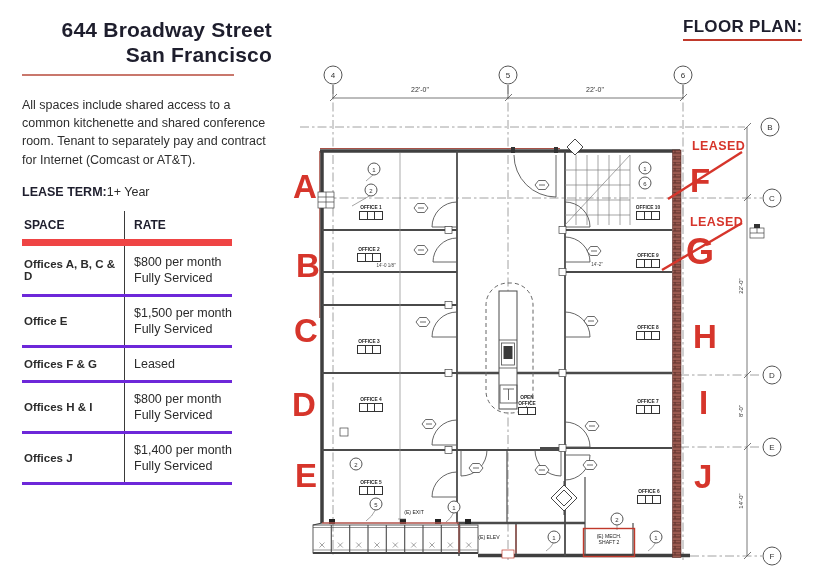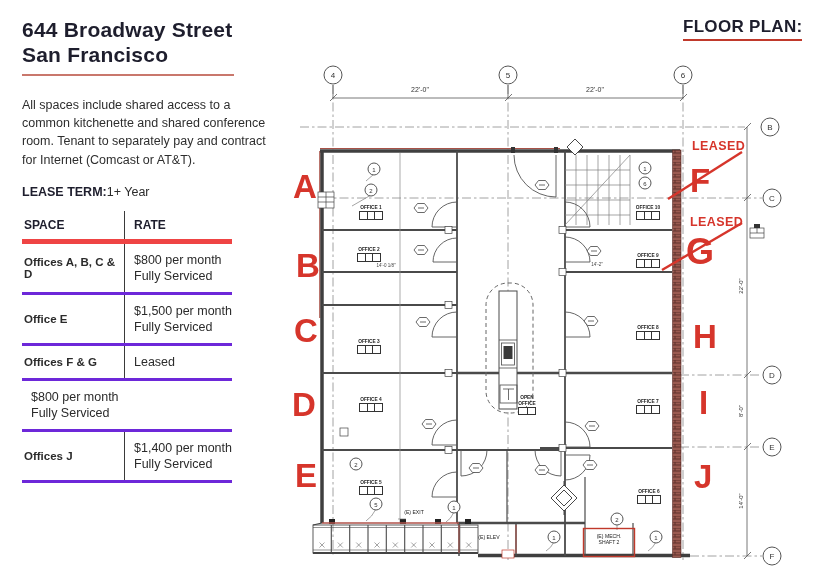--- a/index.html
+++ b/index.html
@@ -1,30 +1,30 @@
 <!DOCTYPE html>
 <html><head>
 <meta charset="utf-8">
 <style>
   html,body{margin:0;padding:0;background:#fff;}
   .canvas{position:relative;width:820px;height:588px;background:#ffffff;overflow:hidden;
           font-family:"Liberation Sans",sans-serif;}
   
   .left-panel{position:absolute;left:22px;top:18px;width:250px;color:#2b2b2b;}
-  .title{font-size:21px;font-weight:700;color:#1e1e2d;line-height:1.18;letter-spacing:.2px;}
+  .title{font-size:21px;font-weight:700;color:#1e1e2d;line-height:1.18;letter-spacing:.2px;text-align:right;}
   .rule{width:212px;height:2px;background:#c9776c;margin:6px 0 5px 0;}
   .subtitle{font-size:16.5px;font-weight:700;color:#1e1e2d;letter-spacing:.2px;}
   .desc{margin-top:20px;width:244px;font-size:12.5px;line-height:1.47;color:#2e2e2e;}
   .lease-row{margin-top:16px;display:flex;font-size:12.5px;}
   .lease-label{font-weight:700;color:#1e1e2d;}
   .lease-value{}
   .avail{margin-top:25px;font-size:19px;font-weight:700;color:#1e1e2d;letter-spacing:.3px;}
   .rate-table{margin-top:12px;width:210px;border-collapse:collapse;}
   .rt-row{display:grid;grid-template-columns:103px 107px;border-bottom:3px solid #6d28d9;}
-  .rt-head{border-bottom:5px solid #ef4444;}
+  .rt-head{border-bottom:7px solid #ef4444;}
   .rt-c1{border-right:1px solid #3a3a3a;padding:7px 4px 7px 2px;font-size:11.5px;font-weight:700;
          display:flex;align-items:center;}
   .rt-c2{padding:7px 0 7px 9px;font-size:12.5px;}
   .rt-c2 div{margin:2px 0;}
   .rt-head .rt-c1,.rt-head .rt-c2{font-size:12px;font-weight:700;color:#1e1e2d;}
   
   .fp-title{position:absolute;left:683px;top:17px;font-size:17px;font-weight:700;color:#1e1e2d;
             letter-spacing:.3px;border-bottom:2.5px solid #c0392b;padding-bottom:2px;}
   .plan-svg{position:absolute;left:0;top:0;}
   .red-letter{position:absolute;color:#d6352b;font-weight:700;font-size:33px;line-height:1;}
@@ -84,20 +84,21 @@
           <div>Fully Serviced</div>
         </div>
       </div>
       <div class="rt-row">
         <div class="rt-c1">Offices F &amp; G</div>
         <div class="rt-c2">
           <div>Leased</div>
         </div>
       </div>
       <div class="rt-row">
+        <div class="rt-c1">Offices H &amp; I</div>
         <div class="rt-c2">
           <div>$800 per month</div>
           <div>Fully Serviced</div>
         </div>
       </div>
       <div class="rt-row">
         <div class="rt-c1">Offices J</div>
         <div class="rt-c2">
           <div>$1,400 per month</div>
           <div>Fully Serviced</div>

